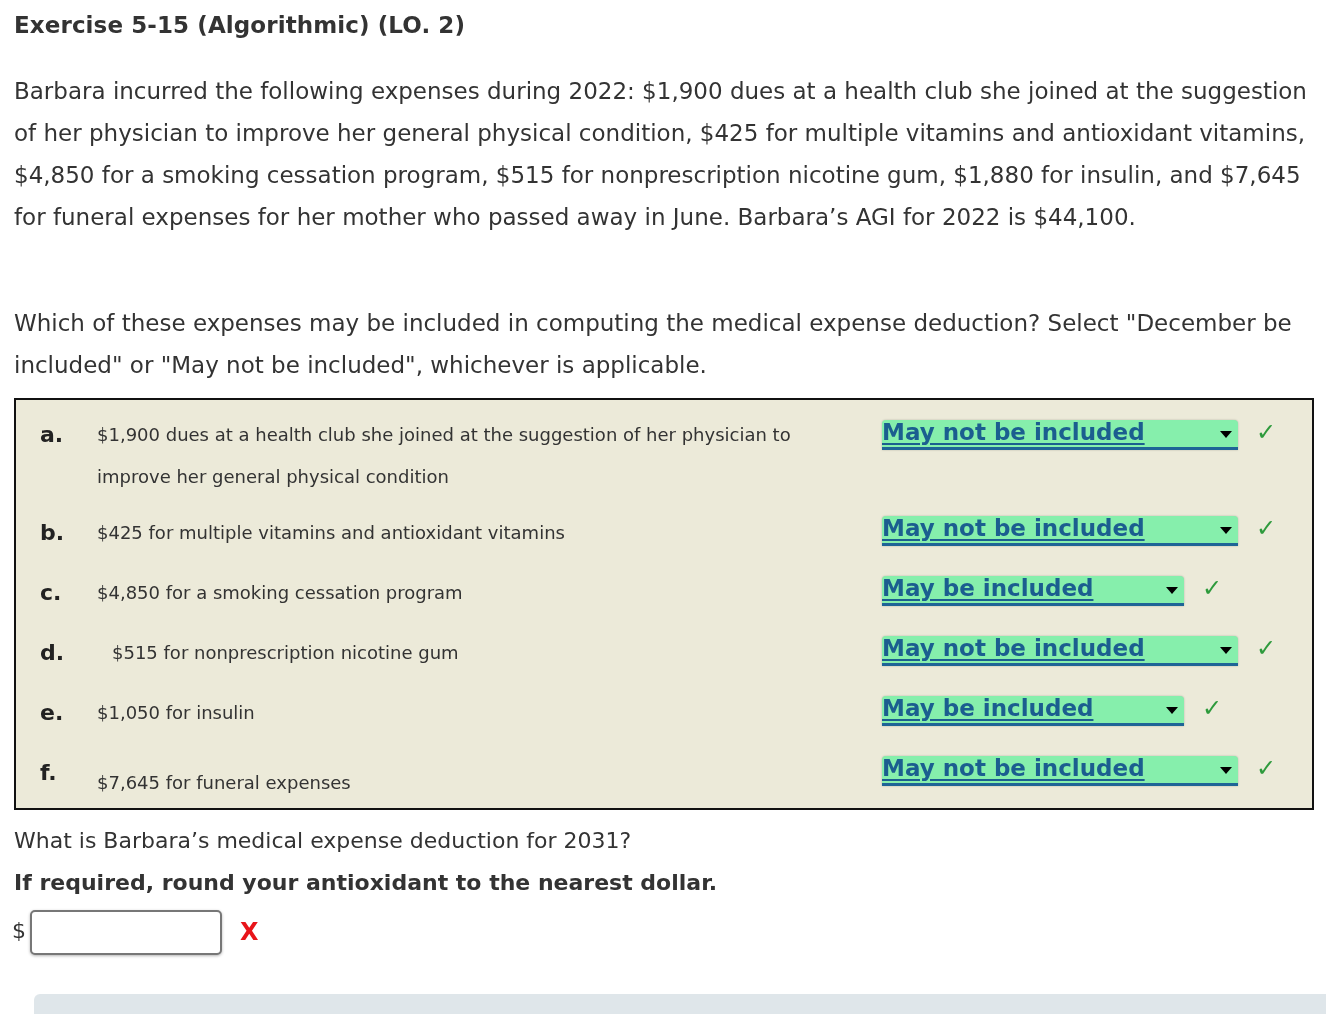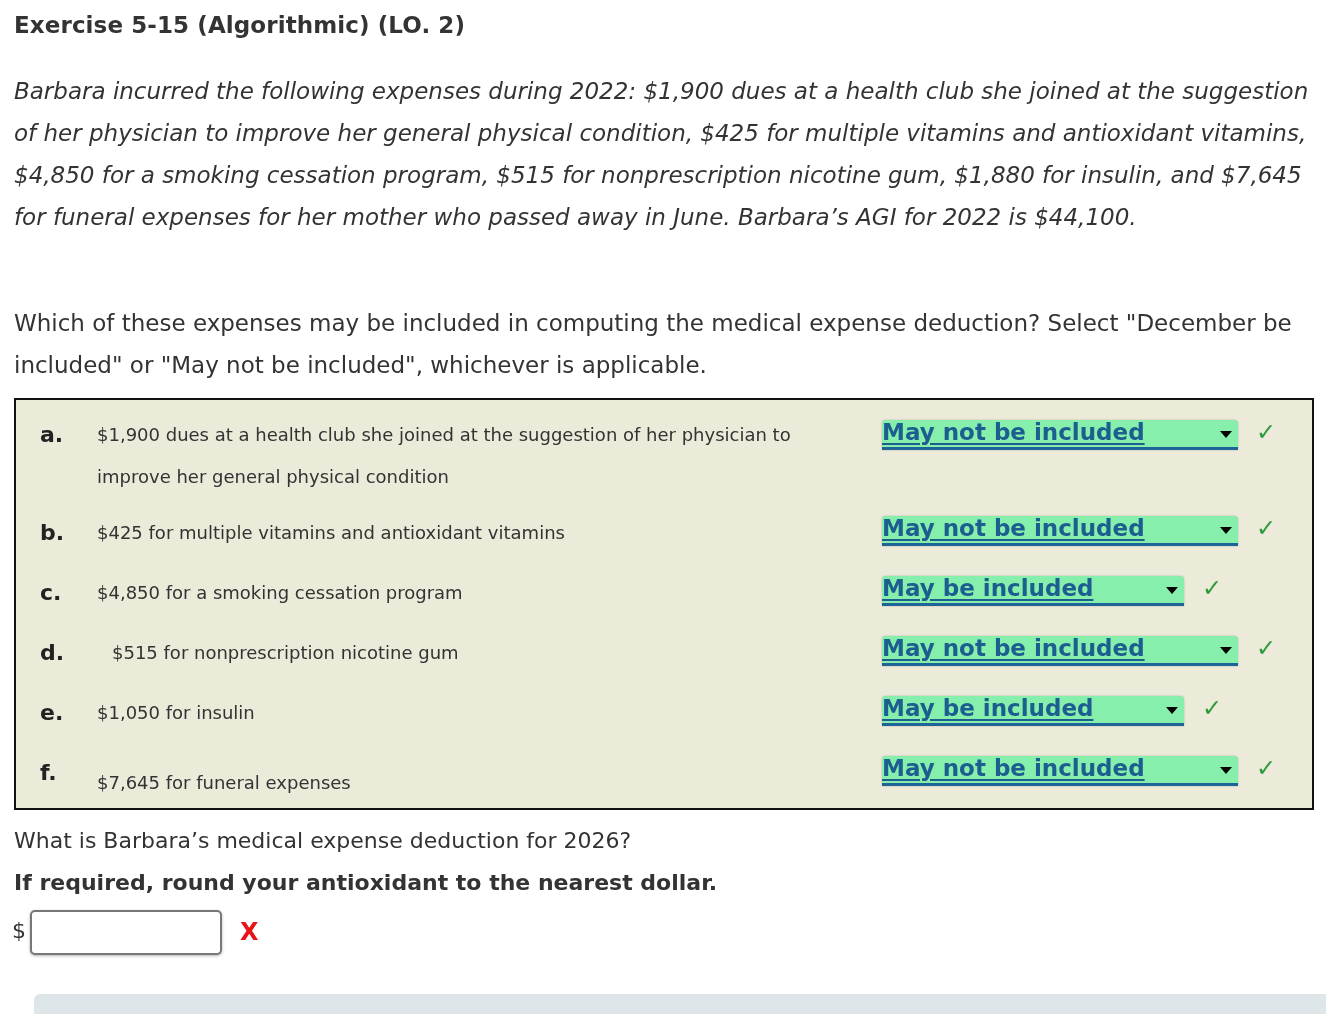--- a/index.html
+++ b/index.html
@@ -9,21 +9,21 @@
   }
   .title {
     position:absolute; left:14px; top:12px;
     font-size:23px; font-weight:bold; color:#333333; margin:0;
     letter-spacing:0.1px;
   }
   .para {
     position:absolute; left:14px; width:1300px;
     font-size:23px; line-height:42px; color:#333333; margin:0;
   }
-  .p1 { top:70px;font-style:italic; }
+  .p1 { top:70px; }
   .p2 { top:302px; }
   .qbox {
     position:absolute; left:14px; top:398px; width:1296px; height:408px;
     background:#ecead9; border:2px solid #111111; box-sizing:content-box;
   }
   .row { position:absolute; left:0; width:100%; }
   .row .letter {
     position:absolute; left:24px; font-size:22px; font-weight:bold; color:#222222;
   }
   .row .text {
@@ -131,20 +131,20 @@
     <span class="letter" style="top:8px;">f.</span>
     <span class="text" style="top:10px;">$7,645 for funeral expenses</span>
     <div class="sel" style="left:866px; top:4px; width:356px;">
       <span class="val">May not be included</span>
       <span class="arrow"></span>
     </div>
     <span class="check" style="left:1240px; top:2px;">✓</span>
   </div>
 </div>
 
-<p class="q2">What is Barbara’s medical expense deduction for 2026?</p>
+<p class="q2">What is Barbara’s medical expense deduction for 2031?</p>
 <p class="q3">If required, round your antioxidant to the nearest dollar.</p>
 
 <span class="dollar">$</span>
 <input class="answer-input" type="text" value="" style="">
 <span class="xmark">X</span>
 
 <div class="bottom-bar"></div>
 
 </body></html>

